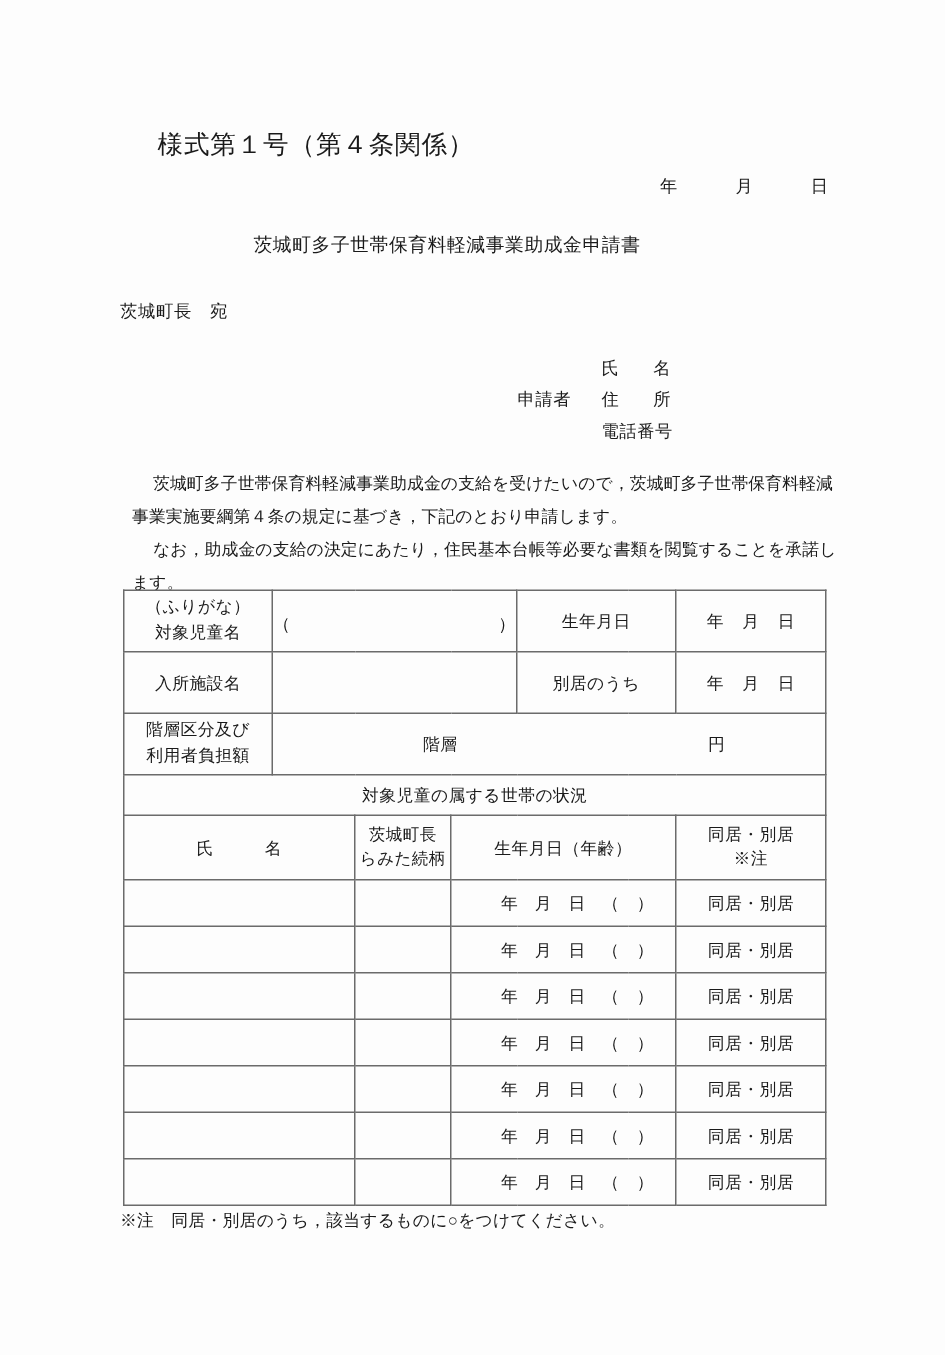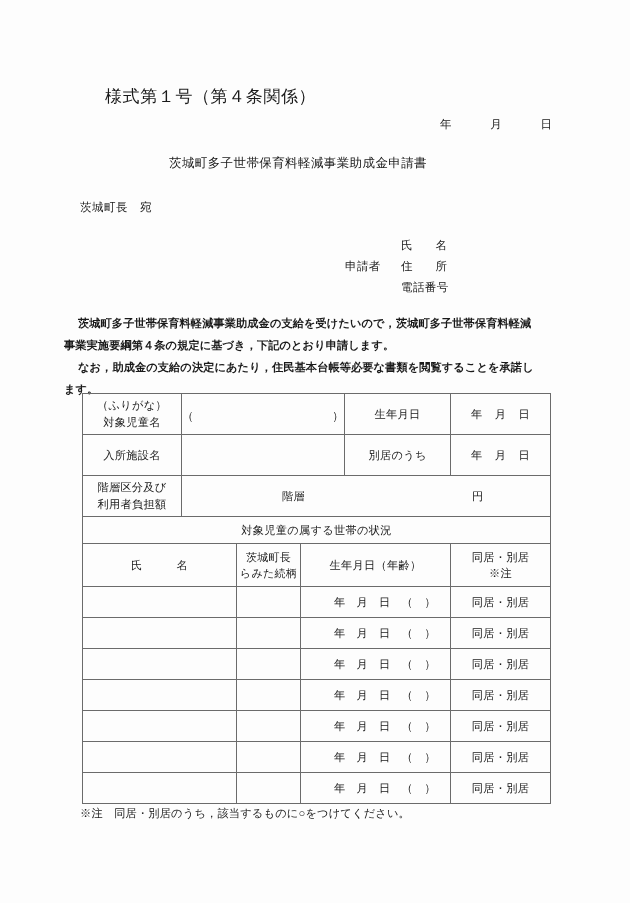--- a/index.html
+++ b/index.html
@@ -86,27 +86,26 @@
     letter-spacing: 0px;
   }
   .applicant-label.tight {
     justify-content: flex-start;
     letter-spacing: 0.4px;
   }
 
   
   .body-text {
     position: absolute;
-    left: 64px;
+    left: 88px;
     top: 312px;
     width: 474px;
     font-size: 11.2px;
     line-height: 22px;
     letter-spacing: 0.1px;
-    font-weight: bold;
   }
   .para { margin: 0; }
   .para.indent { text-indent: 14px; }
 
   
   .form-table {
     position: absolute;
     left: 82px;
     top: 393px;
     width: 468px;

